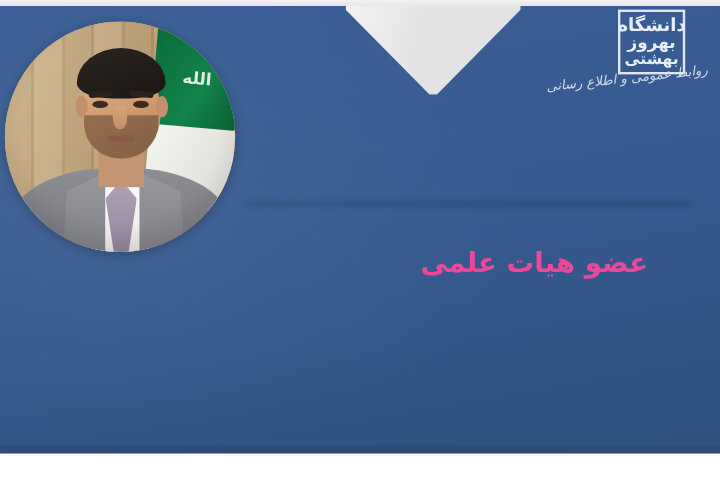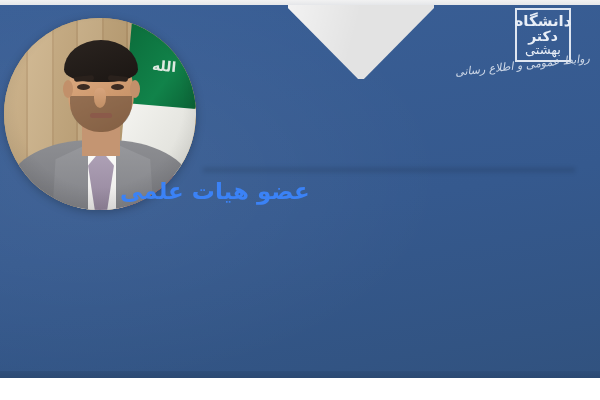--- a/index.html
+++ b/index.html
@@ -115,25 +115,25 @@
     font-size: 25px;
     font-weight: bold;
     letter-spacing: -0.5px;
     white-space: nowrap;
     text-shadow: 0 1px 0 rgba(255,255,255,.45);
   }
 
   
   .subtitle {
     position: absolute;
-    right: 60px; top: 176px;
+    right: 60px; top: 205px;
     width: 420px;
     direction: rtl;
-    text-align: left;
-    color: #3b82f6;
+    text-align: right;
+    color: #ec4899;
   }
   .subtitle .line1 {
     font-size: 23px;
     font-weight: bold;
     line-height: 1.35;
     white-space: nowrap;
   }
   .subtitle .line2 {
     font-size: 22px;
     font-weight: bold;
@@ -336,21 +336,21 @@
     display: flex;
     flex-direction: column;
     align-items: center;
     justify-content: center;
     direction: rtl;
     color: #e8eef7;
     line-height: 1.0;
   }
   .logo-l1 { font-size: 15px; font-weight: bold; letter-spacing: -1px; }
   .logo-l2 { font-size: 14px; font-weight: bold; letter-spacing: -1px; }
-  .logo-l3 { font-size: 13px; font-weight: normal; letter-spacing: -1px; text-align: center; }
+  .logo-l3 { font-size: 13px; font-weight: bold; letter-spacing: -1px; text-align: center; }
   .logo-script {
     position: absolute;
     left: 0px; top: 50px;
     width: 120px;
     direction: rtl;
     text-align: center;
     color: #dbe3ef;
     font-size: 11px;
     font-style: italic;
     letter-spacing: -1.4px;
@@ -369,21 +369,21 @@
   <div class="blue-panel"></div>
   <div class="panel-bottom-edge"></div>
 
   <div class="top-chevron"></div>
   <div class="top-chevron-sheen"></div>
 
   <div class="logo">
     <div class="logo-box">
       <div class="logo-box-inner">
         <span class="logo-l1">دانشگاه</span>
-        <span class="logo-l2">دکتر</span>
+        <span class="logo-l2">بهروز</span>
         <span class="logo-l3">بهشتی</span>
       </div>
     </div>
     <div class="logo-script">روابط عمومی و اطلاع رسانی</div>
   </div>
 
   <div class="portrait">
     <div class="ph-wall"></div>
     <div class="ph-wall-shade"></div>
 

